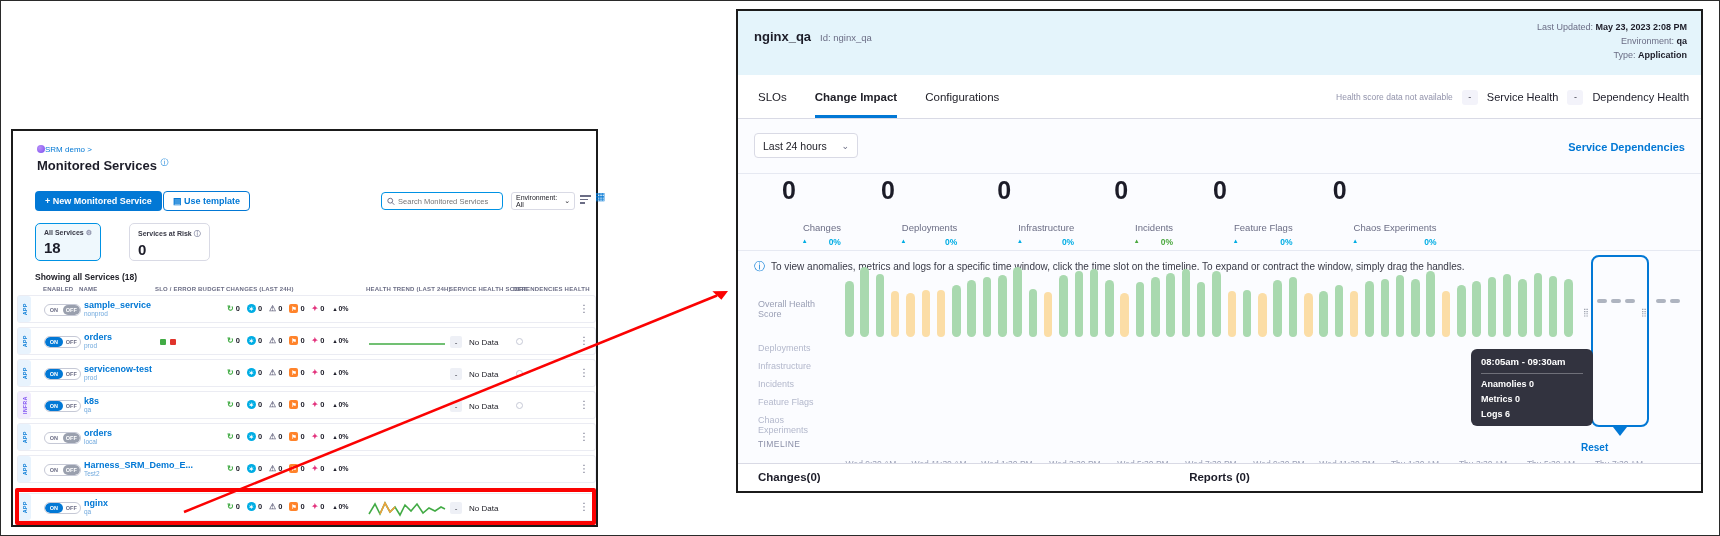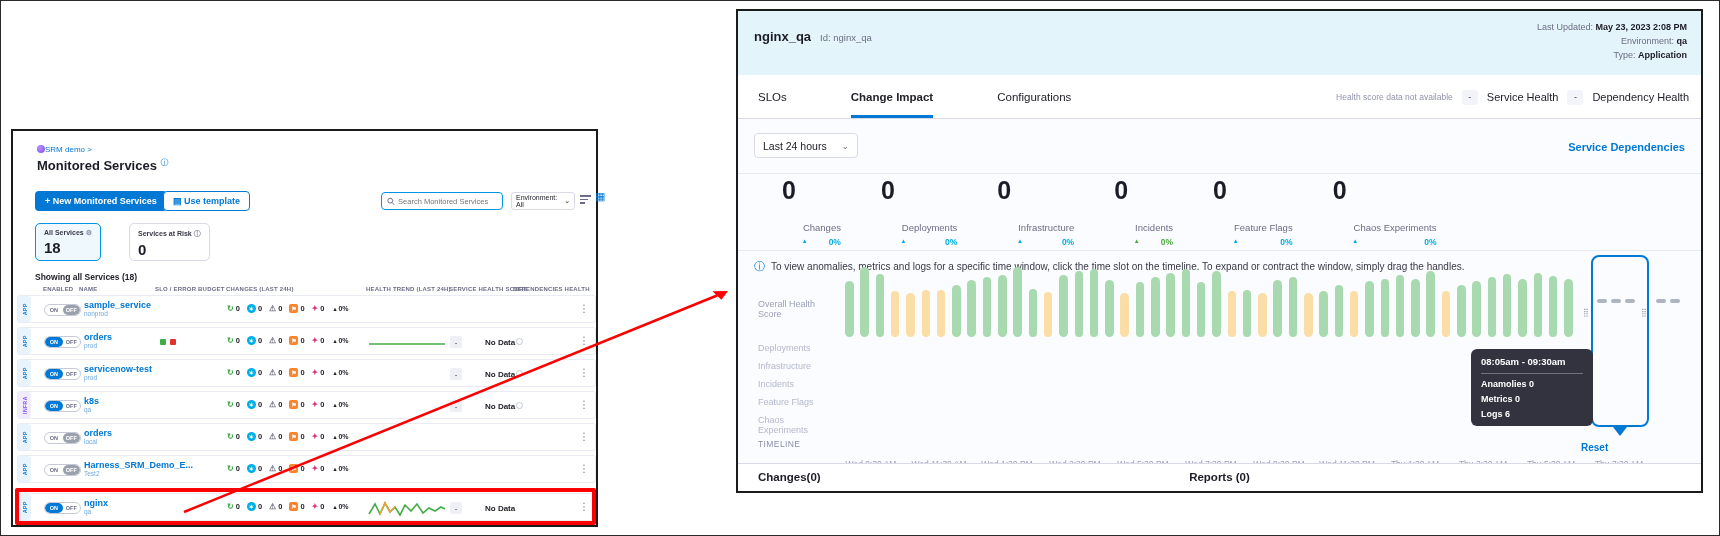--- a/index.html
+++ b/index.html
@@ -63,39 +63,39 @@
   .ic-inc { color:#77778e;}
   .ic-ff { width:9px; height:9px; border-radius:2px; background:#ff832b; color:#fff; font-size:6px;
            display:flex; align-items:center; justify-content:center;}
   .ic-chaos { color:#e3347e;}
   .chg-delta { display:flex; align-items:center; gap:2px; font-size:7px; font-weight:bold; color:#1c1c28; margin-left:2px;}
   .chg-delta .tri { font-size:6px; color:#1c1c28;}
   .cell-trend { position:absolute; left:349px; top:5px; width:80px; height:20px;}
   .cell-score { position:absolute; left:432px; top:8px; display:flex; align-items:center; gap:7px;}
   .dash-badge { width:12px; height:12px; background:#eef0f6; border-radius:2px; font-size:8px; color:#383946;
                 display:flex; align-items:center; justify-content:center;}
-  .nodata { font-size:8px; font-weight:bold; color:#22222a;margin-left:16px;}
+  .nodata { font-size:8px; font-weight:normal; color:#22222a;}
   .cell-deps { position:absolute; left:498px; top:10px;}
   .dep-dot { width:7px; height:7px; border-radius:50%; border:1.5px solid #c6c9d6; display:block;}
   .cell-kebab { position:absolute; right:6px; top:7px; font-size:10px; color:#6b6d85; cursor:pointer;}
   .red-box { position:absolute; left:2px; top:357px; width:581px; height:37px;
              border:4px solid #fb0202; border-radius:2px; z-index:30; pointer-events:none;}
 
   
   .right-panel { left:735px; top:8px; width:967px; height:484px; background:#fbfcff;}
   .rp-header { position:absolute; left:0; top:0; right:0; height:64px; background:#e4f4fb; padding:9px 16px;}
   .rp-crumb { font-size:9.5px; color:#0278d5; display:flex; align-items:center; gap:4px;}
   .rp-crumb .crumb-dot{ width:10px; height:10px;}
   .rp-title-row { margin-top:9px; display:flex; align-items:baseline; gap:9px;}
   .rp-title { font-size:13px; font-weight:bold; color:#1c1c28;}
   .rp-subtitle { font-size:9.5px; color:#6b6d85;}
   .rp-meta { position:absolute; right:14px; top:9px; text-align:right; font-size:9px; color:#6b6d85; line-height:14px;}
   .rp-meta b { color:#1c1c28;}
   .rp-tabs { position:absolute; left:0; top:64px; right:0; height:44px; background:#fff; border-bottom:1px solid #d9dae5;
-             display:flex; align-items:stretch; padding-left:20px;gap:36px;}
+             display:flex; align-items:stretch; padding-left:20px;}
   .tab { font-size:11.5px; color:#22222a; display:flex; align-items:center; margin-right:28px; cursor:pointer;
          border-bottom:3px solid transparent; padding-top:3px;}
   .tab.active { font-weight:bold; border-bottom:3px solid #0278d5;}
   .health-strip { position:absolute; right:12px; top:64px; height:44px; display:flex; align-items:center; gap:9px;}
   .health-note { font-size:8.5px; color:#9293ab;}
   .hbadge { width:16px; height:15px; background:#f3f3fa; border-radius:3px; font-size:9px; color:#383946;
             display:flex; align-items:center; justify-content:center;}
   .hlabel { font-size:11px; color:#1c1c28;}
   .range-select { position:absolute; left:16px; top:122px; width:104px; height:25px; background:#fff;
                   border:1px solid #d9dae5; border-radius:4px; font-size:10.5px; color:#22222a;
@@ -150,21 +150,21 @@
 
   <section class="panel left-panel">
     <div class="lp-crumb">
       <span class="crumb-dot"></span>
       <span>SRM demo &gt;</span>
     </div>
     <div class="lp-title">
       <span>Monitored Services</span>
       <span class="mini-info">ⓘ</span>
     </div>
-    <button class="btn-primary">+ New Monitored Services</button>
+    <button class="btn-primary">+ New Monitored Service</button>
     <button class="btn-outline">
       <span>▤</span>
       <span>Use template</span>
     </button>
     <div class="lp-search">
       <svg width="9" height="9" viewBox="0 0 10 10">
         <circle cx="4" cy="4" r="3" fill="none" stroke="#6b6d85" stroke-width="1.2"></circle>
         <line x1="6.2" y1="6.2" x2="9" y2="9" stroke="#6b6d85" stroke-width="1.2"></line>
       </svg>
       <input placeholder="Search Monitored Services" style="">

